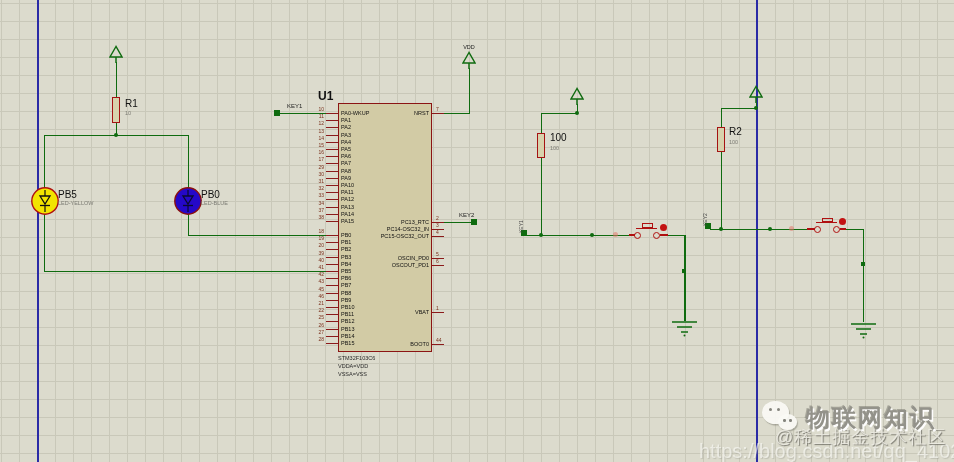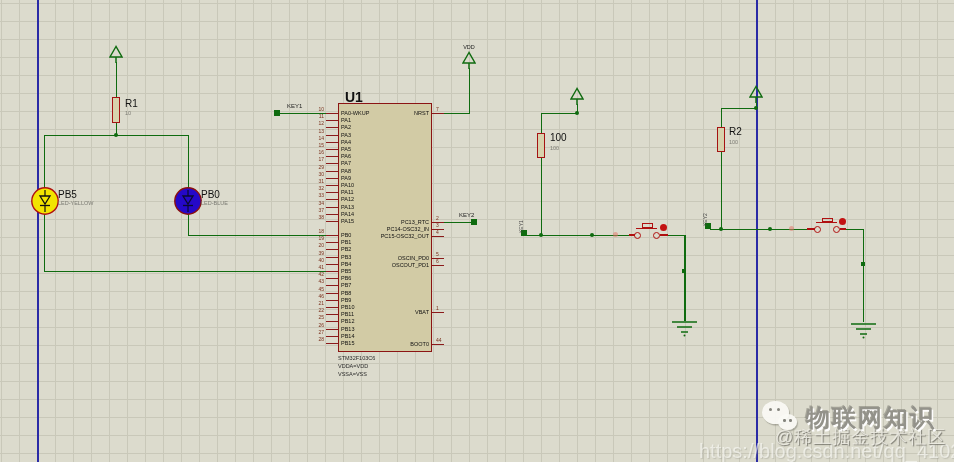--- a/index.html
+++ b/index.html
@@ -19,21 +19,21 @@
   .jsq{position:absolute;width:4px;height:4px;background:#0f6b0f;}
   .fdot{position:absolute;width:5px;height:5px;border-radius:50%;background:rgba(225,120,110,.55);}
   .res{position:absolute;width:8px;height:26px;background:#d8d2ac;border:1.2px solid #a51212;}
   .term{position:absolute;width:6px;height:6px;background:#0f6b0f;}
   .lbl{position:absolute;white-space:nowrap;}
   .ref{font-size:10px;color:#111;}
   .val{font-size:5.5px;color:#7b7b73;}
   .netlbl{font-size:6px;color:#222;}
   .vlabel{position:absolute;font-size:5px;color:#444;transform:rotate(-90deg);transform-origin:left top;white-space:nowrap;}
   .chip{position:absolute;left:338px;top:103px;width:94px;height:249px;background:#d2cba5;border:1.3px solid #8b1414;}
-  .chipref{position:absolute;left:345px;top:89px;font-size:14px;font-weight:bold;color:#111;}
+  .chipref{position:absolute;left:318px;top:89px;font-size:12px;font-weight:bold;color:#111;}
   .chipnotes{position:absolute;left:338px;top:354px;font-size:5.5px;line-height:8px;color:#2a2a2a;}
   .pin{position:absolute;height:0;left:0;width:954px;}
   .pstub{position:absolute;width:12px;height:1.2px;background:#8b1a1a;top:-.5px;}
   .pin.l .pstub{left:326px;}
   .pin.r .pstub{left:432px;}
   .pnum{position:absolute;top:-7px;font-size:5px;color:#7a301c;}
   .pin.l .pnum{left:306px;width:18px;text-align:right;}
   .pin.r .pnum{left:436px;width:18px;text-align:left;}
   .pname{position:absolute;top:-3.5px;font-size:5.5px;color:#111;white-space:nowrap;}
   .pin.l .pname{left:341px;}

